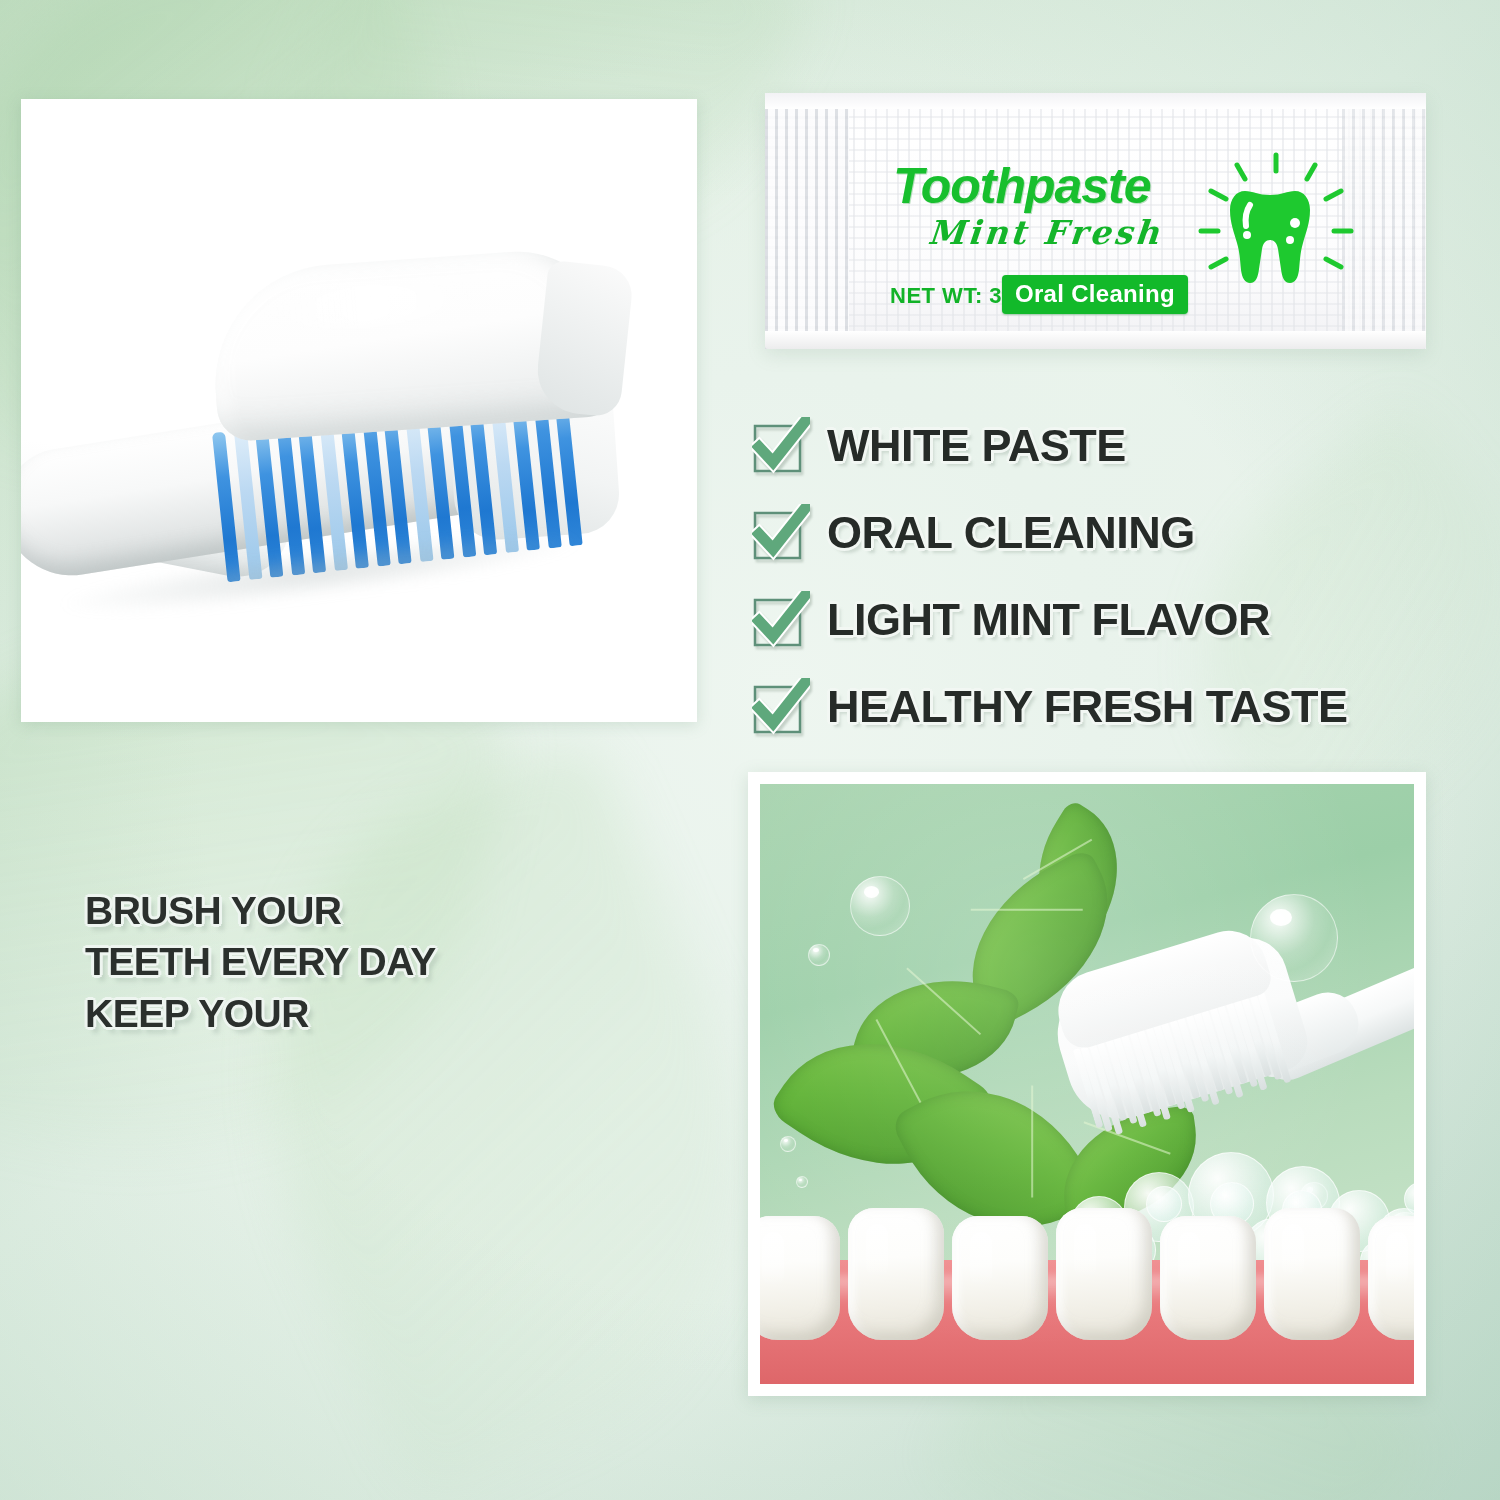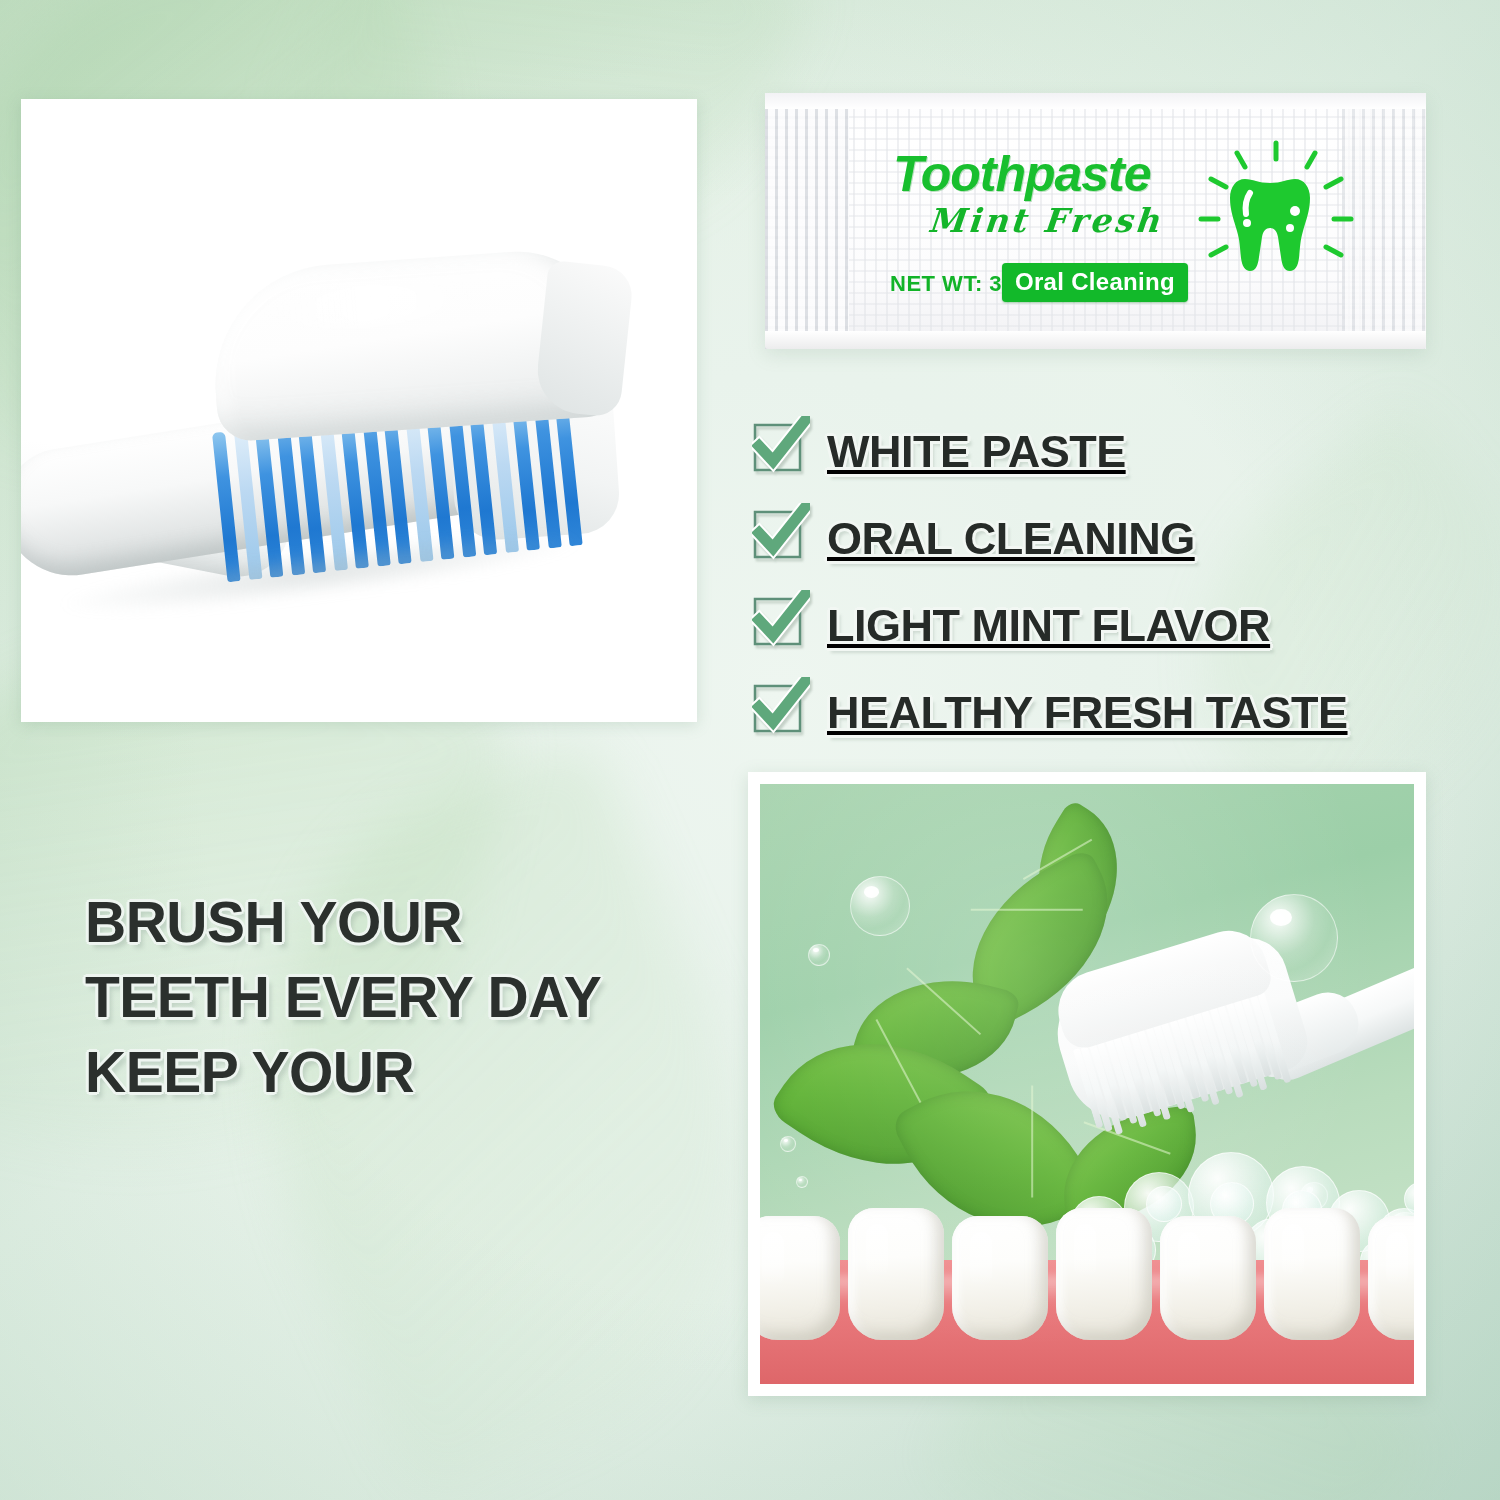--- a/index.html
+++ b/index.html
@@ -128,21 +128,21 @@
   .sachet-crimp-r { right:0; opacity:.75; }
   .sachet-topseal {
     position:absolute; left:0; right:0; top:0; height:16px;
     background:linear-gradient(180deg,#f2f2f5,#ffffff);
   }
   .sachet-botseal {
     position:absolute; left:0; right:0; bottom:0; height:18px;
     background:linear-gradient(0deg,#ececed,#ffffff);
     border-radius:0 0 3px 3px;
   }
-  .sachet-inner { position:absolute; inset:0; }
+  .sachet-inner { position:absolute; inset:0;margin-top:12px; }
 
   .sachet-title {
     position:absolute; left:128px; top:52px;
     font-size:50px; font-weight:bold; font-style:italic;
     color:#18bf2e; letter-spacing:-1px;
     text-shadow:1px 1px 0 rgba(20,150,40,.28);
     white-space:nowrap;
   }
   .sachet-sub {
     position:absolute; left:166px; top:108px;
@@ -169,21 +169,21 @@
     box-shadow:0 1px 2px rgba(10,120,30,.35);
   }
   
   .tooth-logo { position:absolute; left:424px; top:38px; width:180px; height:180px; }
   .tooth-logo svg { display:block; }
 
   
   #feature-list { position:absolute; left:752px; top:417px; width:730px; }
   .feature-row {
     position:relative; height:57px; margin-bottom:30px;
-    display:flex; align-items:flex-end;text-decoration:underline;
+    display:flex; align-items:center;
   }
   .check-box {
     position:relative; width:58px; height:58px; flex:none;
   }
   .check-box svg { display:block; filter:drop-shadow(2px 3px 1px rgba(120,140,125,.35)); }
   .feature-label {
     margin-left:17px;
     font-size:45px; font-weight:bold;
     color:#262b28;
     letter-spacing:-.5px;
@@ -195,21 +195,21 @@
        0   -3px 0 #f2f7f3,  0    3px 0 #f2f7f3,
       -3px  0   0 #f2f7f3,  3px  0   0 #f2f7f3,
        4px  5px 3px rgba(140,160,145,.30);
   }
 
   
   #slogan {
     position:absolute; left:85px; top:885px; width:640px;
   }
   .slogan-line {
-    font-size:57px; font-weight:bold;
+    font-size:39px; font-weight:bold;
     color:#2b302d;
     letter-spacing:-.5px;
     line-height:1.32;
     white-space:nowrap;
     text-shadow:
       -2px -2px 0 #eef5f0,  2px -2px 0 #eef5f0,
       -2px  2px 0 #eef5f0,  2px  2px 0 #eef5f0,
        0   -3px 0 #eef5f0,  0    3px 0 #eef5f0,
       -3px  0   0 #eef5f0,  3px  0   0 #eef5f0,
        5px  6px 4px rgba(140,162,148,.33);

